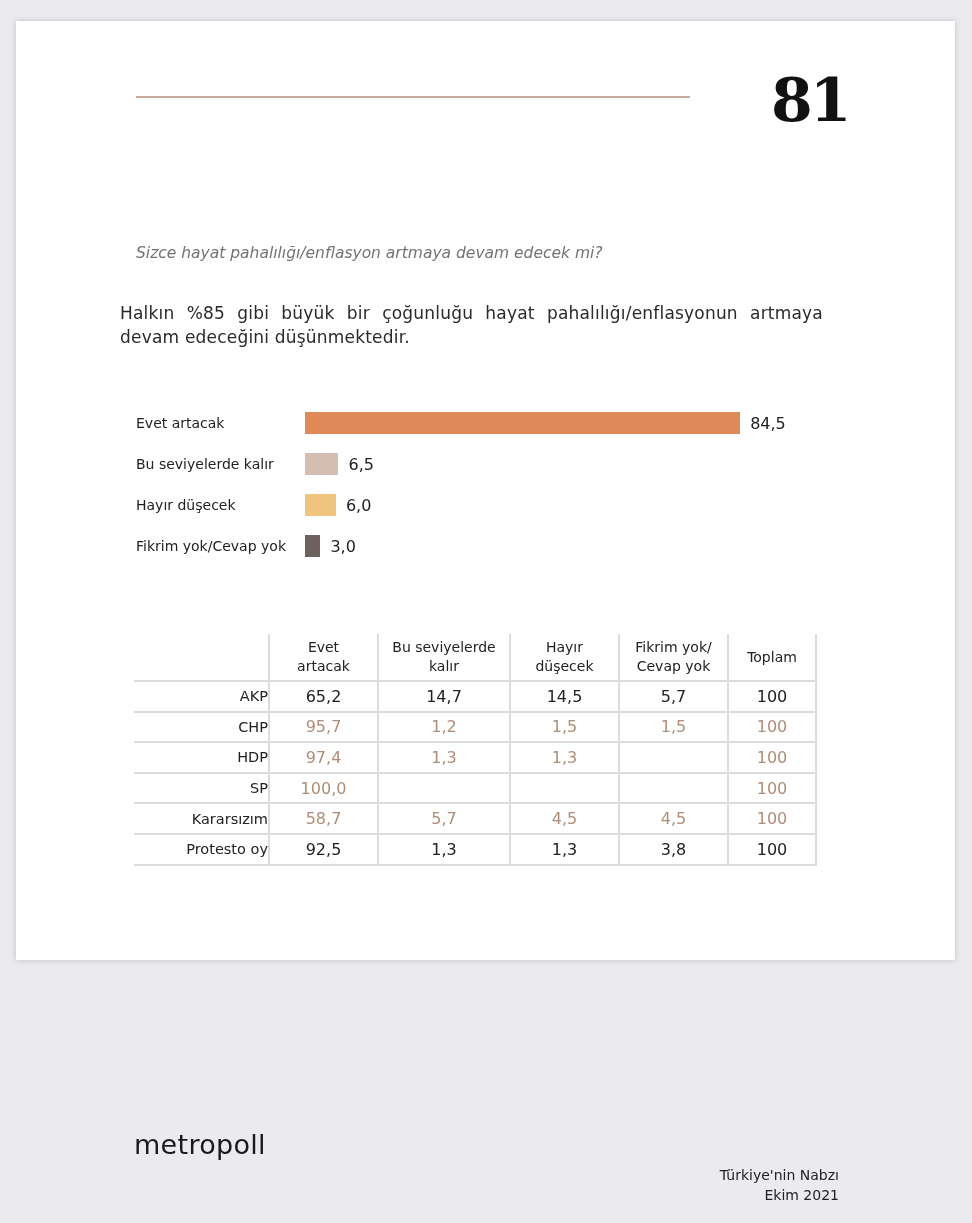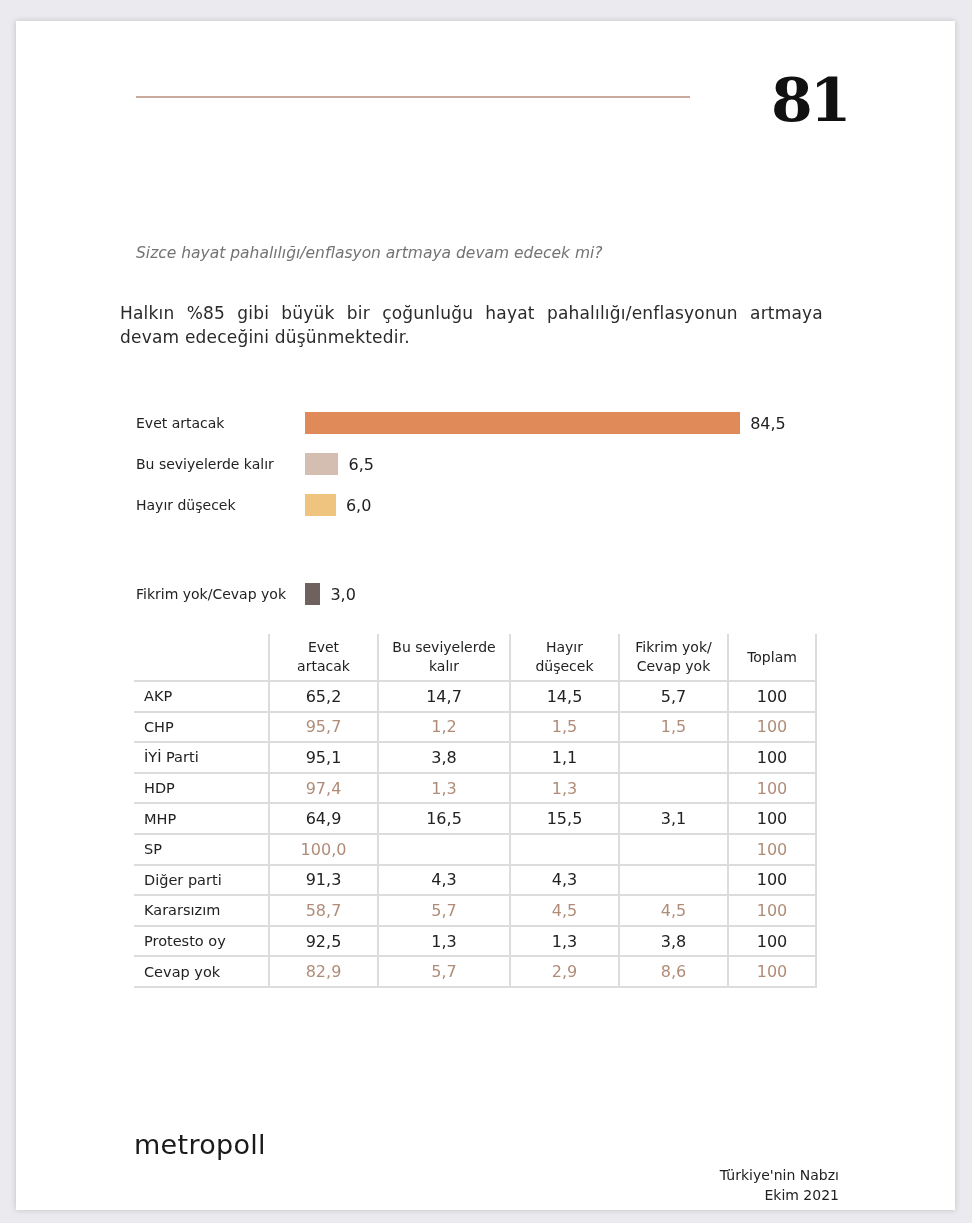--- a/index.html
+++ b/index.html
@@ -7,21 +7,21 @@
     width: 972px; height: 1223px;
     background: #ebebef;
     position: relative;
     overflow: hidden;
     font-family: "DejaVu Sans", sans-serif;
     color: #1a1a1a;
   }
   .page {
     position: absolute;
     left: 16px; top: 21px;
-    width: 939px; height: 1189px;
+    width: 939px; height: 939px;
     background: #ffffff;
     box-shadow: 0 0 6px rgba(0,0,0,0.18);
   }
   .rule {
     position: absolute;
     left: 120px; top: 75px;
     width: 554px; height: 2px;
     background: #c9aa9c;
   }
   .page-number {
@@ -94,21 +94,21 @@
     border-collapse: collapse;
     font-size: 15px;
   }
   table.xt th, table.xt td {
     border: 2px solid #dcdcdc;
     padding: 0;
     text-align: center;
     vertical-align: middle;
   }
   table.xt tr:first-child th { border-top: none; }
-  table.xt th:first-child, table.xt td:first-child { border-left: none; text-align: left; padding-left: 10px; }
+  table.xt th:first-child, table.xt td:first-child { border-left: none; text-align: right; padding-left: 10px; }
   table.xt th {
     font-weight: normal;
     font-size: 14px;
     line-height: 19px;
     height: 46px;
     color: #222;
   }
   table.xt td { height: 28.6px; color: #222; font-size: 16px; }
   table.xt td.rowlabel { font-size: 14.5px; color: #222; }
   table.xt tr.alt td.num { color: #b08c78; }
@@ -155,21 +155,21 @@
       <div class="bar-row" style="top: 66px;">
         <div class="bar-label">Bu seviyelerde kalır</div>
         <div class="bar" style="width: 33.475px; background: rgb(212, 190, 178);"></div>
         <div class="bar-value" style="left: 212.475px;">6,5</div>
       </div>
       <div class="bar-row" style="top: 107px;">
         <div class="bar-label">Hayır düşecek</div>
         <div class="bar" style="width: 30.9px; background: rgb(238, 196, 127);"></div>
         <div class="bar-value" style="left: 209.9px;">6,0</div>
       </div>
-      <div class="bar-row" style="top: 148px; margin-top: 48px;">
+      <div class="bar-row" style="top: 148px;">
         <div class="bar-label">Fikrim yok/Cevap yok</div>
         <div class="bar" style="width: 15.45px; background: rgb(111, 98, 94);"></div>
         <div class="bar-value" style="left: 194.45px;">3,0</div>
       </div>
     </div>
 
 
   <table class="xt" id="xtable">
     <thead>
       <tr>
@@ -191,82 +191,50 @@
           <td class="num">100</td>
         </tr>
         <tr class="alt">
           <td class="rowlabel">CHP</td>
           <td class="num">95,7</td>
           <td class="num">1,2</td>
           <td class="num">1,5</td>
           <td class="num">1,5</td>
           <td class="num">100</td>
         </tr>
-        <tr>
-          <td class="rowlabel">İYİ Parti</td>
-          <td class="num">95,1</td>
-          <td class="num">3,8</td>
-          <td class="num">1,1</td>
-          <td class="num"></td>
-          <td class="num">100</td>
-        </tr>
         <tr class="alt">
           <td class="rowlabel">HDP</td>
           <td class="num">97,4</td>
           <td class="num">1,3</td>
           <td class="num">1,3</td>
           <td class="num"></td>
           <td class="num">100</td>
         </tr>
-        <tr>
-          <td class="rowlabel">MHP</td>
-          <td class="num">64,9</td>
-          <td class="num">16,5</td>
-          <td class="num">15,5</td>
-          <td class="num">3,1</td>
-          <td class="num">100</td>
-        </tr>
         <tr class="alt">
           <td class="rowlabel">SP</td>
           <td class="num">100,0</td>
           <td class="num"></td>
           <td class="num"></td>
-          <td class="num"></td>
-          <td class="num">100</td>
-        </tr>
-        <tr>
-          <td class="rowlabel">Diğer parti</td>
-          <td class="num">91,3</td>
-          <td class="num">4,3</td>
-          <td class="num">4,3</td>
           <td class="num"></td>
           <td class="num">100</td>
         </tr>
         <tr class="alt">
           <td class="rowlabel">Kararsızım</td>
           <td class="num">58,7</td>
           <td class="num">5,7</td>
           <td class="num">4,5</td>
           <td class="num">4,5</td>
           <td class="num">100</td>
         </tr>
         <tr>
           <td class="rowlabel">Protesto oy</td>
           <td class="num">92,5</td>
           <td class="num">1,3</td>
           <td class="num">1,3</td>
           <td class="num">3,8</td>
-          <td class="num">100</td>
-        </tr>
-        <tr class="alt">
-          <td class="rowlabel">Cevap yok</td>
-          <td class="num">82,9</td>
-          <td class="num">5,7</td>
-          <td class="num">2,9</td>
-          <td class="num">8,6</td>
           <td class="num">100</td>
         </tr>
       </tbody>
   </table>
 
   <div class="logo">metropoll</div>
   <div class="footer-right">
     <div>Türkiye'nin Nabzı</div>
     <div>Ekim 2021</div>
   </div>

